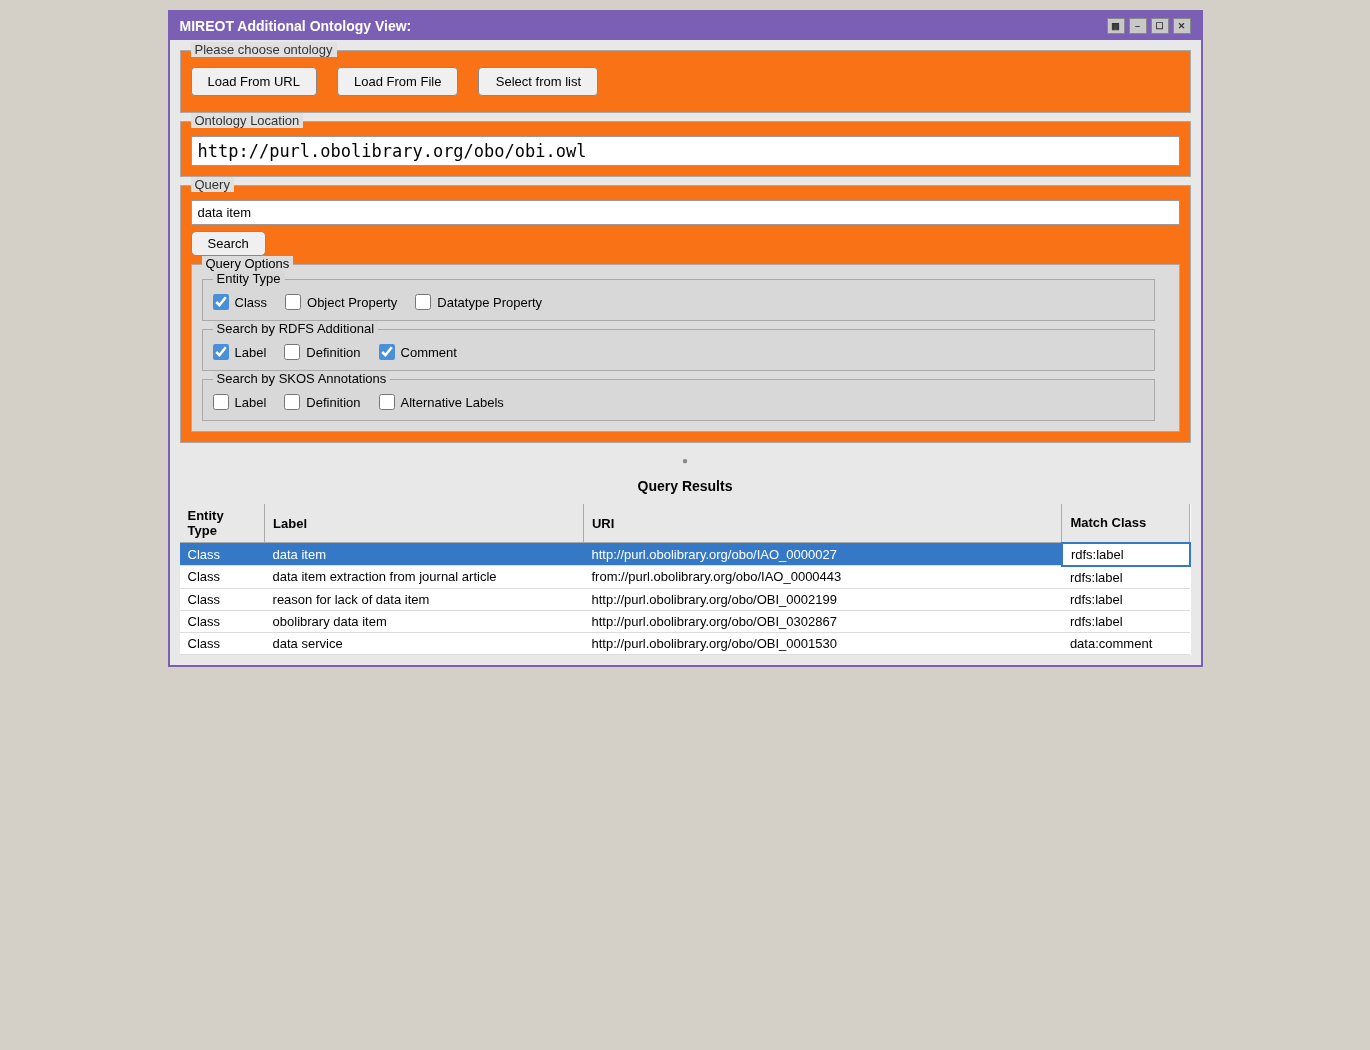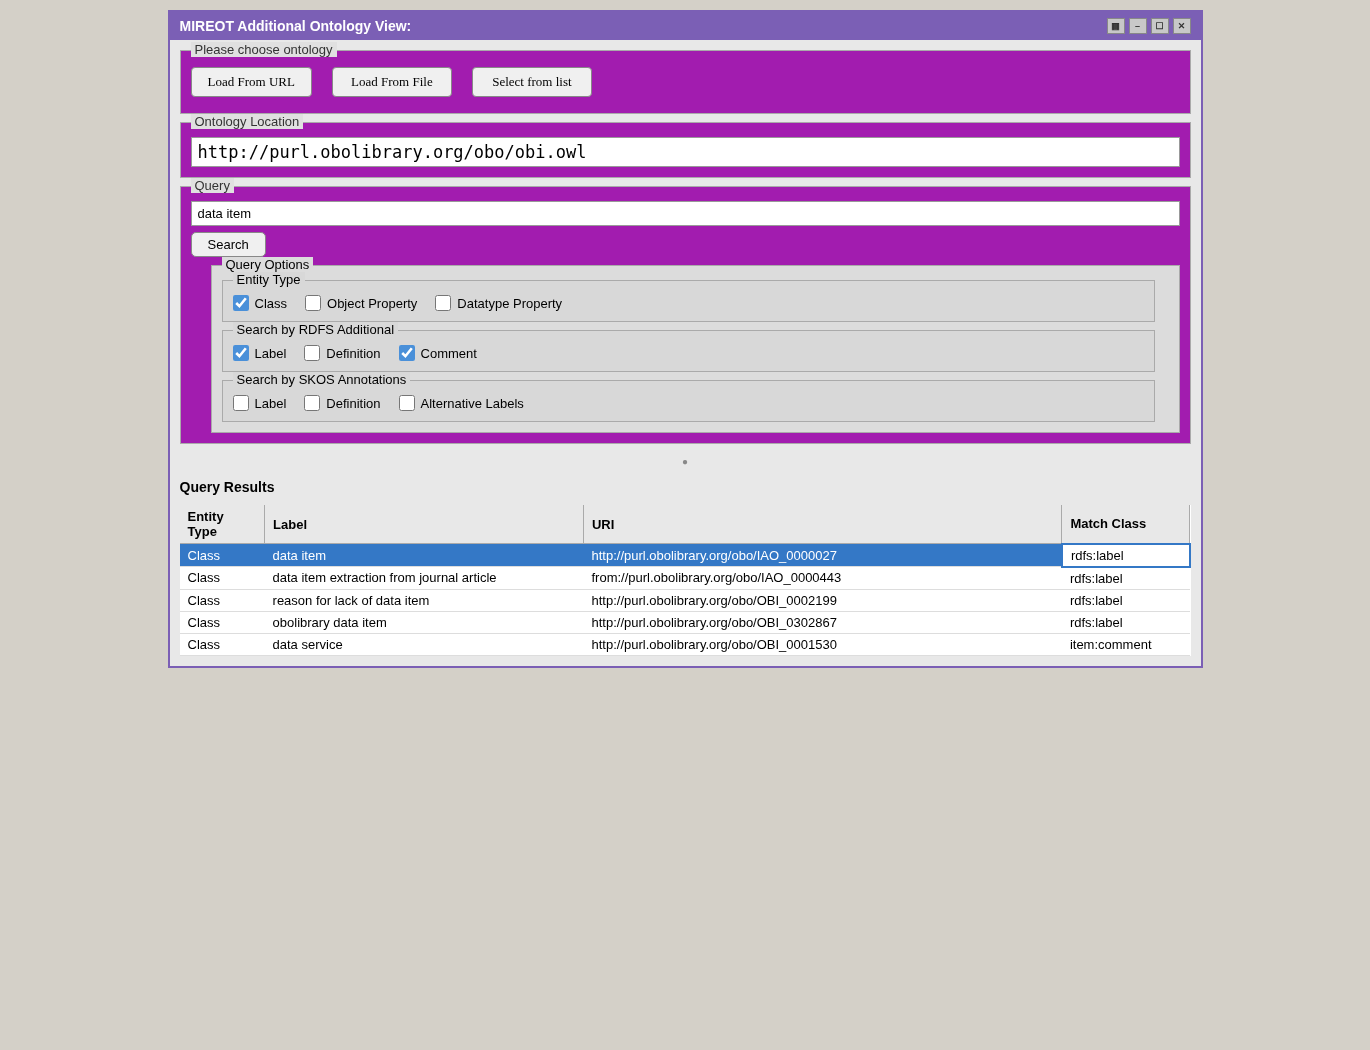--- a/index.html
+++ b/index.html
@@ -47,21 +47,21 @@
       color: #333;
     }
 
     .window-body {
       padding: 10px;
       background: #e8e8e8;
     }
 
     .fieldset-group {
       border: 1px solid #aaa;
-      background: #a21caf;
+      background: #f97316;
       margin-bottom: 8px;
       padding: 6px 10px 10px 10px;
       position: relative;
     }
 
     .fieldset-group legend,
     .group-label {
       font-size: 13px;
       color: #333;
       background: #e0e0e0;
@@ -83,21 +83,20 @@
     }
 
     .btn {
       padding: 6px 16px;
       border: 1px solid #888;
       background: #f0f0f0;
       cursor: pointer;
       font-size: 13px;
       border-radius: 4px;
       min-width: 120px;
-      font-family: Liberation Serif, serif;
     }
 
     .text-field {
       width: 100%;
       padding: 4px 6px;
       border: 1px solid #999;
       background: white;
       font-size: 17px;
       font-family: monospace;
     }
@@ -119,21 +118,20 @@
       font-size: 13px;
       border-radius: 5px;
     }
 
     .query-options-group {
       border: 1px solid #aaa;
       background: #dcdcdc;
       margin-top: 8px;
       padding: 6px 24px 10px 10px;
       position: relative;
-      margin-left: 20px;
     }
 
     .inner-group {
       border: 1px solid #aaa;
       background: #d8d8d8;
       margin-top: 8px;
       padding: 6px 10px 10px 10px;
       position: relative;
     }
 
@@ -173,20 +171,21 @@
     .results-section {
       margin-top: 4px;
       background: #e8e8e8;
     }
 
     .results-title {
       font-size: 14px;
       font-weight: bold;
       margin-bottom: 6px;
       padding: 4px 0;
+      text-align: center;
     }
 
     .results-table {
       width: 100%;
       border-collapse: collapse;
       background: white;
       font-size: 13px;
     }
 
     .results-table th {
@@ -377,20 +376,20 @@
             <tr>
               <td>Class</td>
               <td>obolibrary data item</td>
               <td>http://purl.obolibrary.org/obo/OBI_0302867</td>
               <td>rdfs:label</td>
             </tr>
             <tr>
               <td>Class</td>
               <td>data service</td>
               <td>http://purl.obolibrary.org/obo/OBI_0001530</td>
-              <td>item:comment</td>
+              <td>data:comment</td>
             </tr>
           </tbody>
       </table>
     </div>
 
   </div>
 </div>
 
 </body></html>

